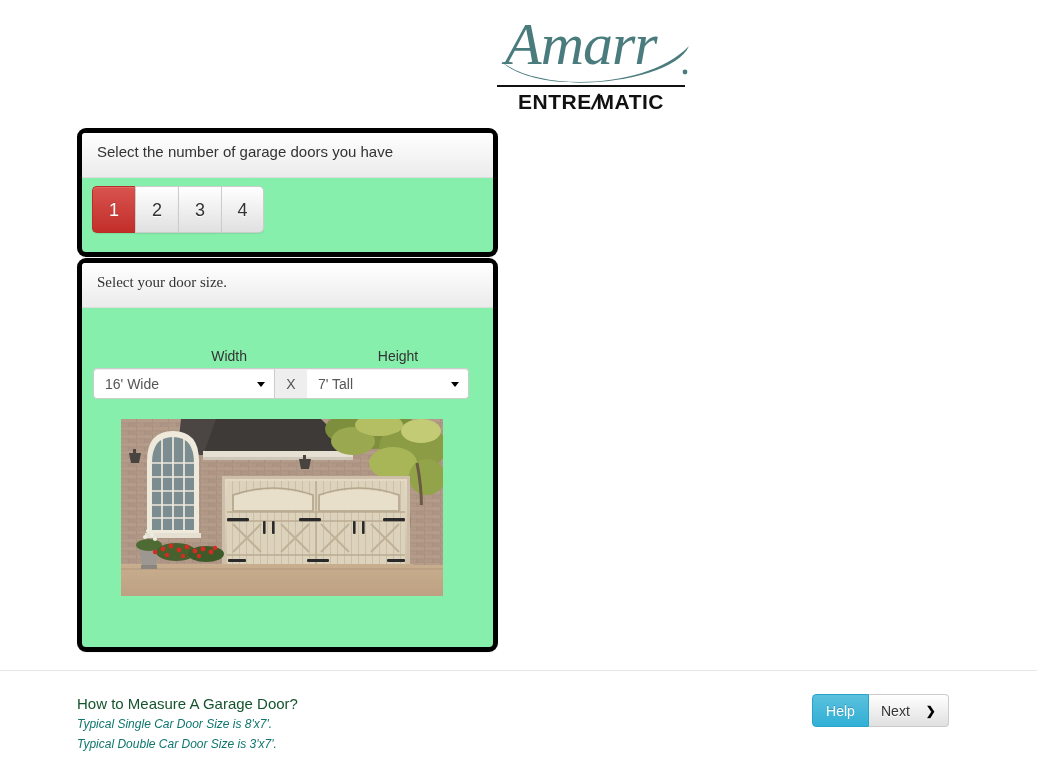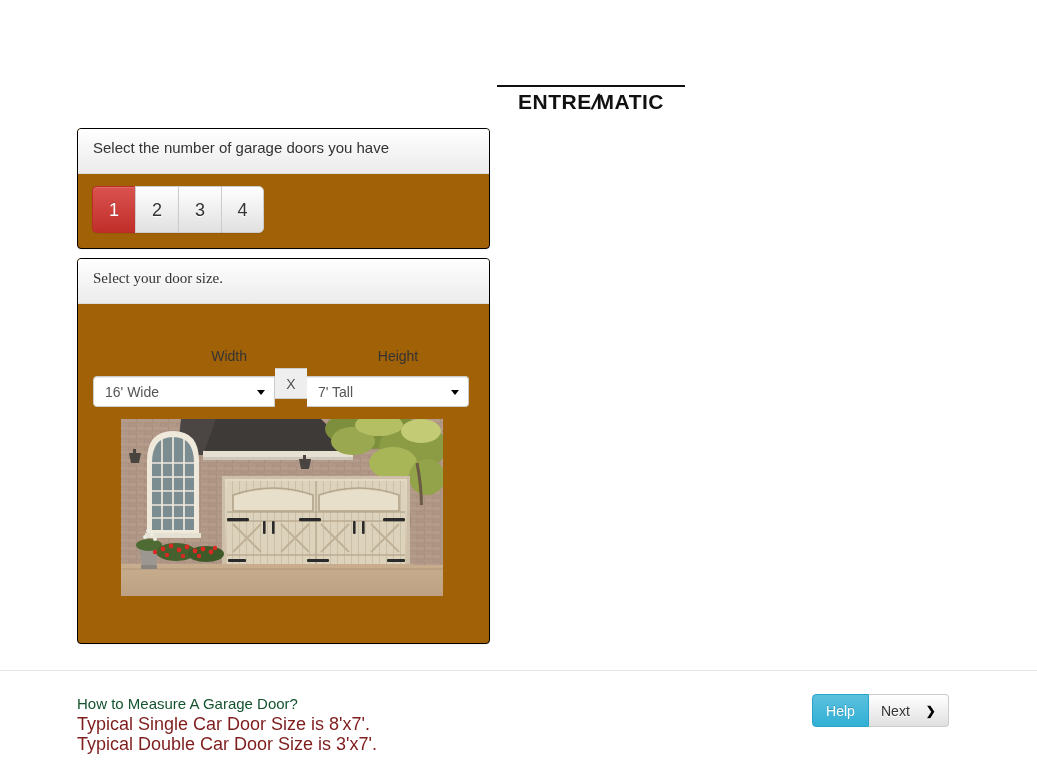--- a/index.html
+++ b/index.html
@@ -58,23 +58,23 @@
   .logo-entrematic .slash {
     display: inline-block;
     font-style: italic;
     transform: skewX(-6deg);
     letter-spacing: -1px;
   }
 
   
   .panel {
     position: absolute;
-    background: #a16207;
-    border: 1px solid #000000;
-    border-radius: 4px;
+    background: #86efac;
+    border: 5px solid #000000;
+    border-radius: 9px;
     box-shadow: 0 1px 1px rgba(0,0,0,.05);
   }
   .panel-heading {
     background-image: linear-gradient(to bottom, #ffffff 0%, #ebebeb 100%);
     background-repeat: repeat-x;
     border-bottom: 1px solid #dddddd;
     border-top-left-radius: 3px;
     border-top-right-radius: 3px;
     padding: 10px 15px;
     box-sizing: border-box;
@@ -171,21 +171,20 @@
     background: #ffffff;
     border: 1px solid #cccccc;
     box-sizing: border-box;
     box-shadow: inset 0 1px 1px rgba(0,0,0,.075);
     display: flex;
     align-items: center;
     padding-left: 11px;
     font-size: 14px;
     color: #555555;
     cursor: pointer;
-    margin-top: 8px;
   }
   .form-select.left  { border-radius: 4px 0 0 4px; }
   .form-select.right { border-radius: 0 4px 4px 0; border-left: none; }
   .caret {
     position: absolute;
     right: 9px;
     top: 50%;
     margin-top: -2px;
     width: 0;
     height: 0;
@@ -239,23 +238,24 @@
   .footer-link {
     display: block;
     color: #14532d;
     font-size: 15px;
     line-height: 20px;
     text-decoration: none;
     cursor: pointer;
   }
   .footer-line {
     display: block;
-    color: #7f1d1d;
-    font-size: 18px;
+    color: #0f766e;
+    font-size: 12px;
     line-height: 20px;
+    font-style: italic;
   }
 
   .footer-buttons {
     position: absolute;
     left: 812px;
     top: 694px;
     display: flex;
     border-radius: 14px;
   }
   .btn-help {
@@ -295,20 +295,27 @@
     font-size: 12px;
     color: #000000;
     line-height: 1;
     font-weight: bold;
   }
 </style>
 </head>
 <body>
 
 <div class="logo-wrap">
+  <div class="logo-word">
+    <svg width="196" height="78" viewBox="0 0 196 78" xmlns="http://www.w3.org/2000/svg">
+      <text x="8" y="58" font-family="Liberation Serif, serif" font-style="italic" font-size="60" fill="#4a7c7e" letter-spacing="-1">Amarr</text>
+      <path d="M4 55 C 40 86, 150 84, 192 40 C 176 78, 40 92, 4 55 Z" fill="#4a7c7e"></path>
+      <circle cx="188" cy="66" r="2.4" fill="#4a7c7e"></circle>
+    </svg>
+  </div>
   <div class="logo-rule"></div>
   <div class="logo-entrematic"><span>ENTRE</span><span class="slash">/</span><span>MATIC</span></div>
 </div>
 
 <div class="panel" id="panel-doors">
   <div class="panel-heading">
     <h3 class="panel-title">Select the number of garage doors you have</h3>
   </div>
   <div class="panel-body"></div>
 </div>

